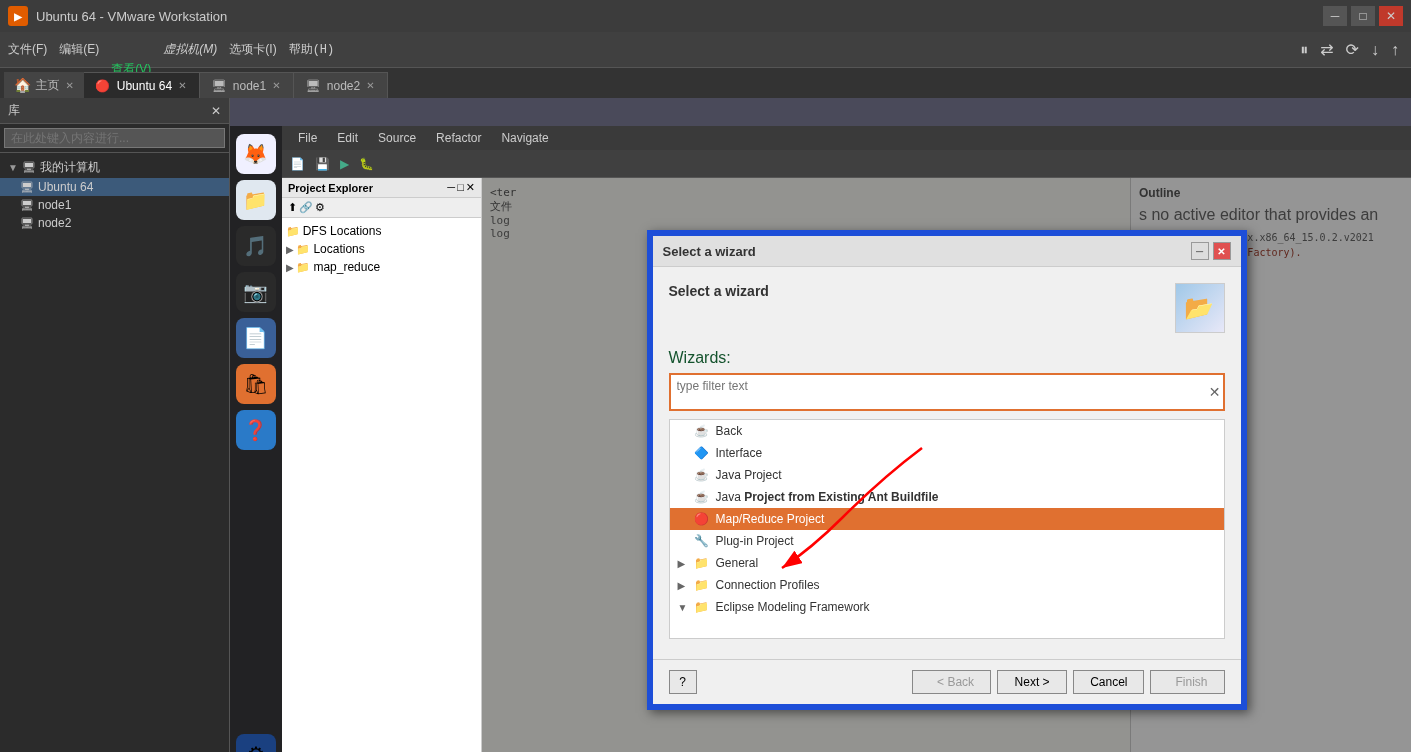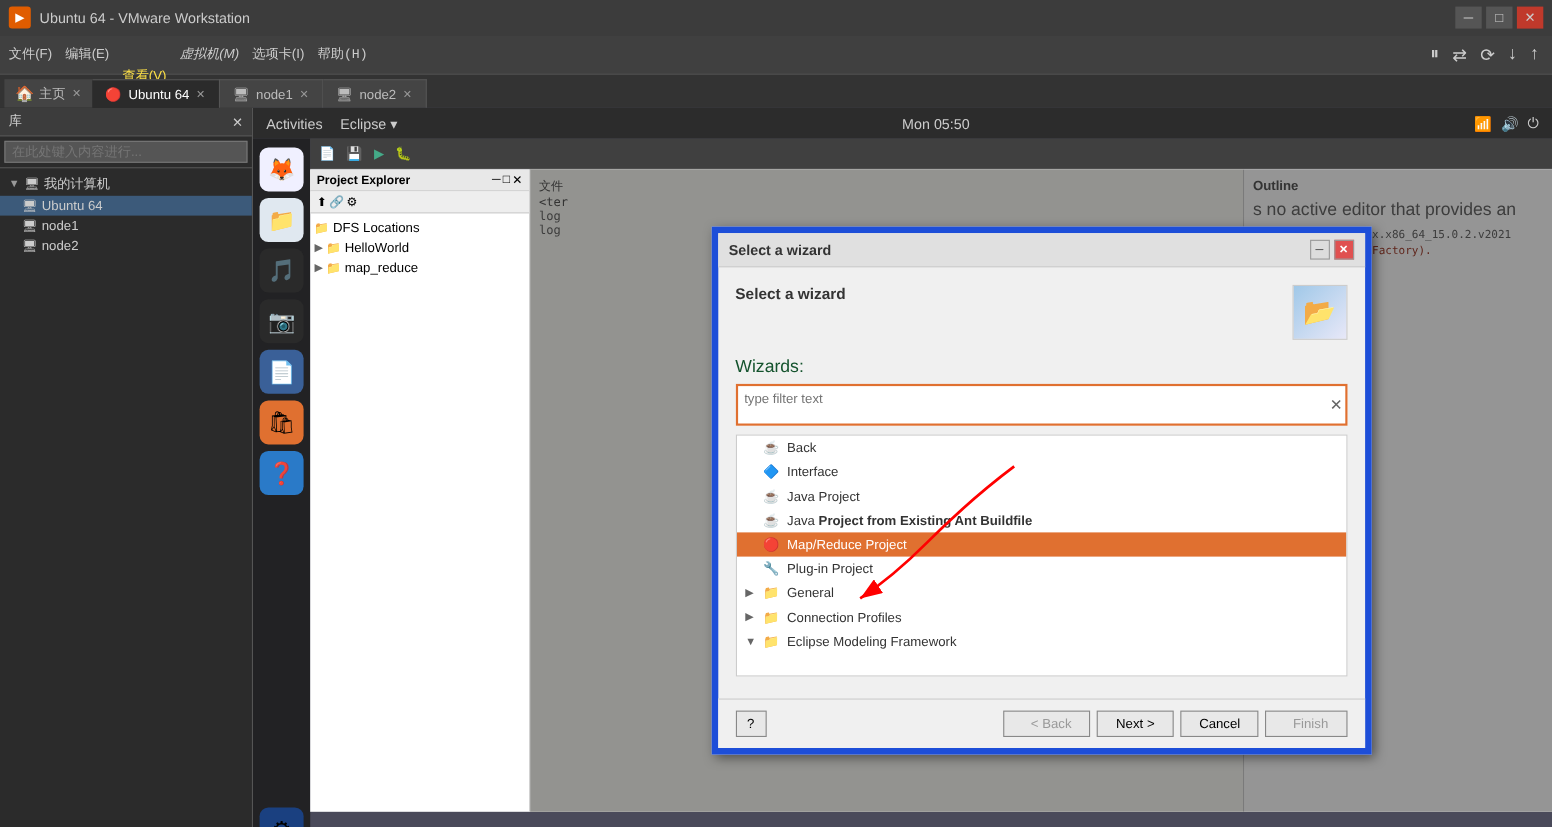--- a/index.html
+++ b/index.html
@@ -422,21 +422,21 @@
   <div class="title-bar-controls">
     <button class="title-bar-btn">─</button>
     <button class="title-bar-btn">□</button>
     <button class="title-bar-btn close">✕</button>
   </div>
 </div>
 
 <div class="toolbar">
   <span style="color:#ccc;font-size:12px;">文件(F)</span>
   <span style="color:#ccc;font-size:12px;margin-left:8px;">编辑(E)</span>
-  <span style="color:#fde047;font-size:12px;margin-left:8px;margin-top:40px;">查看(V)</span>
+  <span style="color:#22c55e;font-size:12px;margin-left:8px;margin-top:40px;">查看(V)</span>
   <span style="color:#ccc;font-size:12px;margin-left:8px;font-style:italic;">虚拟机(M)</span>
   <span style="color:#ccc;font-size:12px;margin-left:8px;">选项卡(I)</span>
   <span style="color:#ccc;font-size:12px;margin-left:8px;font-family:Liberation Mono, monospace;">帮助(H)</span>
   <div style="flex:1;"></div>
 
   <span style="color:#ccc;font-size:16px;cursor:pointer;margin:0 4px;">⏸</span>
   <span style="color:#ccc;font-size:16px;cursor:pointer;margin:0 4px;">⇄</span>
   <span style="color:#ccc;font-size:16px;cursor:pointer;margin:0 4px;">⟳</span>
   <span style="color:#ccc;font-size:16px;cursor:pointer;margin:0 4px;">↓</span>
   <span style="color:#ccc;font-size:16px;cursor:pointer;margin:0 4px;">↑</span>
@@ -491,46 +491,41 @@
       </div>
       <div class="tree-item" style="padding-left:20px;">
         <span class="tree-icon">🖥</span>
         <span>node2</span>
       </div>
     </div>
   </div>
 
   <div class="desktop-area">
 
-    <div class="ubuntu-topbar">
-      <div style="display:flex;gap:16px;align-items:center;">
-        <span style="cursor:pointer;">Activities</span>
-        <span style="cursor:pointer;display:flex;align-items:center;gap:4px;">Eclipse ▾</span>
-      </div>
-      <span>Mon 05:50</span>
-      <div style="display:flex;gap:8px;align-items:center;">
-        <span style="cursor:pointer;">📶</span>
-        <span style="cursor:pointer;">🔊</span>
-        <span style="cursor:pointer;">⏻</span>
-      </div>
-    </div>
 
     <div class="ubuntu-dock">
       <div class="dock-icon" style="background:#f0f0ff;">🦊</div>
       <div class="dock-icon" style="background:#e0e8f0;">📁</div>
       <div class="dock-icon" style="background:#2a2a2a;">🎵</div>
       <div class="dock-icon" style="background:#2a2a2a;">📷</div>
       <div class="dock-icon" style="background:#3a6098;">📄</div>
       <div class="dock-icon" style="background:#e07030;">🛍</div>
       <div class="dock-icon" style="background:#2a7ac8;">❓</div>
       <div class="dock-icon" style="background:#1a4080;margin-top:auto;">⚙</div>
     </div>
 
     <div class="eclipse-area">
 
+      <div class="eclipse-menu">
+        <span class="eclipse-menu-item">File</span>
+        <span class="eclipse-menu-item">Edit</span>
+        <span class="eclipse-menu-item">Source</span>
+        <span class="eclipse-menu-item">Refactor</span>
+        <span class="eclipse-menu-item">Navigate</span>
+      </div>
 
       <div class="eclipse-toolbar">
         <span style="color:#ccc;font-size:12px;cursor:pointer;padding:2px 4px;">📄</span>
         <span style="color:#ccc;font-size:12px;cursor:pointer;padding:2px 4px;">💾</span>
         <span style="color:#4a8;font-size:12px;cursor:pointer;padding:2px 4px;">▶</span>
         <span style="color:#58a;font-size:12px;cursor:pointer;padding:2px 4px;">🐛</span>
       </div>
 
       <div class="eclipse-main">
 
@@ -549,35 +544,35 @@
             <span style="font-size:11px;cursor:pointer;">⚙</span>
           </div>
           <div class="pe-tree">
             <div class="pe-item">
               <span style="font-size:11px;">📁</span>
               <span style="font-size:12px;">DFS Locations</span>
             </div>
             <div class="pe-item">
               <span style="font-size:10px;color:#666;">▶</span>
               <span style="font-size:11px;">📁</span>
-              <span style="font-size:12px;">HelloWorld</span>
+              <span style="font-size:12px;">Locations</span>
             </div>
             <div class="pe-item">
               <span style="font-size:10px;color:#666;">▶</span>
               <span style="font-size:11px;">📁</span>
               <span style="font-size:12px;">map_reduce</span>
             </div>
           </div>
         </div>
 
         <div class="eclipse-right">
           <div style="display:flex;height:100%;">
             <div style="flex:1;background:#f5f5f0;padding:8px;font-size:11px;color:#555;border-right:1px solid #ccc;">
+              <div style="font-family:monospace;">&lt;ter</div>
               <div style="font-family:monospace;">文件</div>
-              <div style="font-family:monospace;">&lt;ter</div>
               <div style="font-family:monospace;color:#666;">log</div>
               <div style="font-family:monospace;color:#666;">log</div>
             </div>
             <div style="width:280px;background:#f8f8f8;padding:8px;font-size:11px;color:#555;">
               <div style="font-weight:bold;margin-bottom:6px;font-size:12px;">Outline</div>
               <div style="color:#666;font-size:16px;">s no active editor that provides an</div>
               <div style="font-family:monospace;font-size:10px;color:#666;margin-top:8px;">spot.jre.full.linux.x86_64_15.0.2.v2021</div>
               <div style="font-family:monospace;font-size:10px;color:#a04030;margin-top:4px;">lib.MutableMetricsFactory).</div>
               <div style="font-family:monospace;font-size:10px;color:#666;margin-top:2px;">nfo.</div>
             </div>

